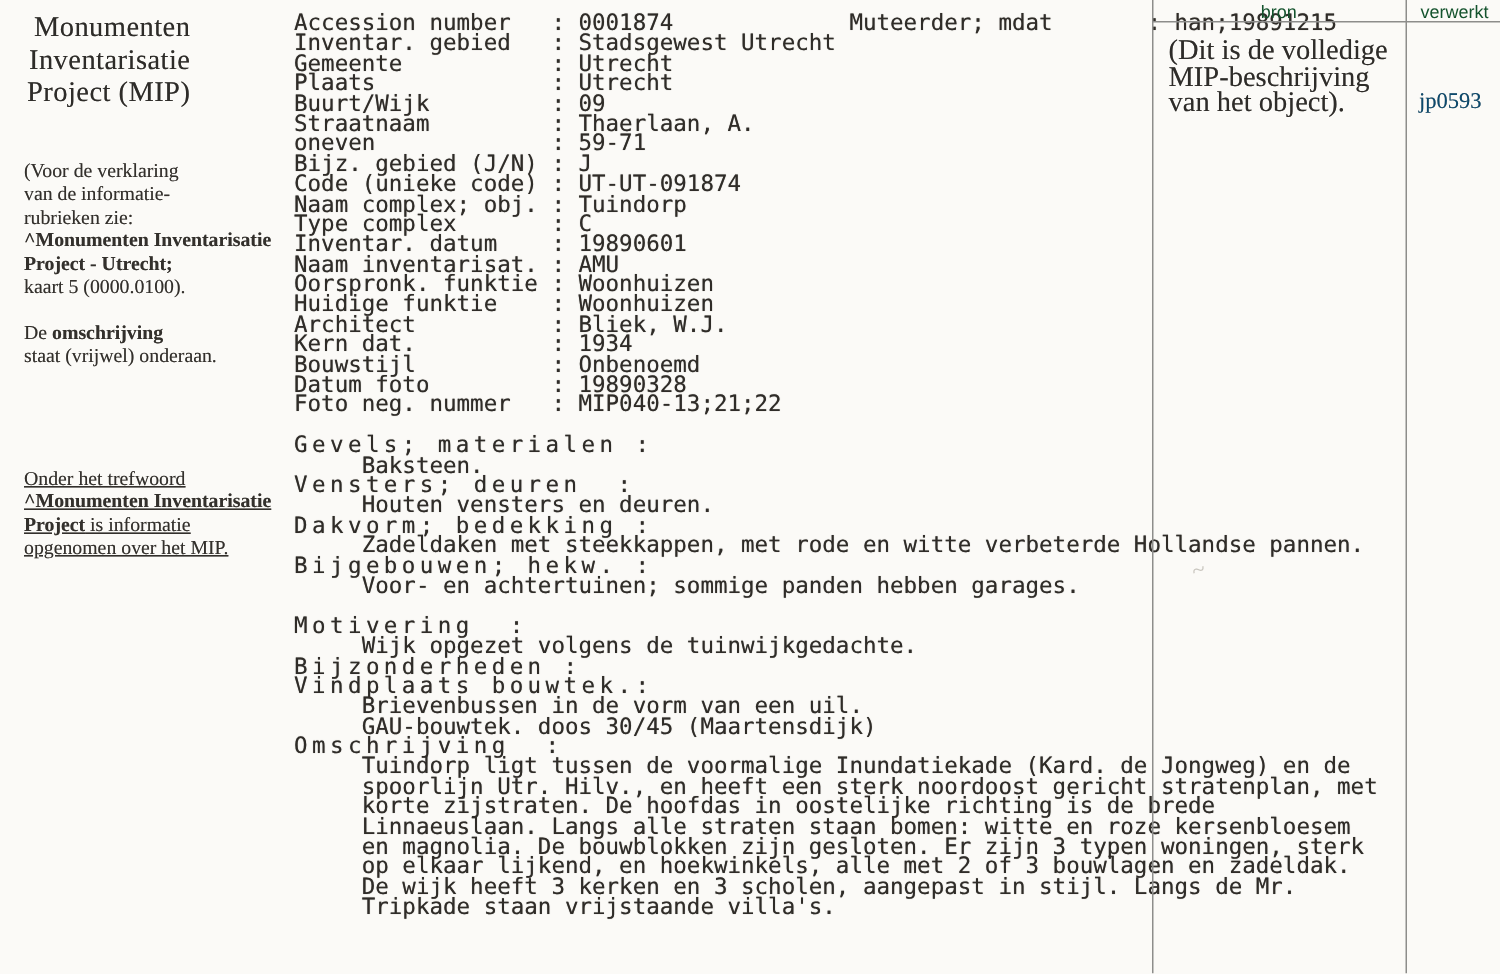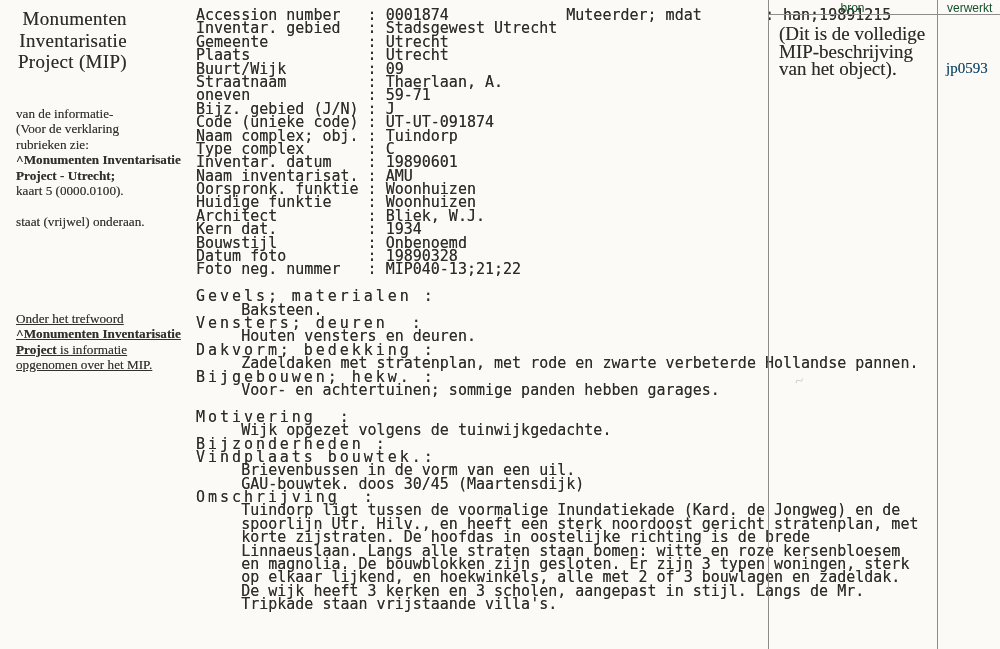--- a/index.html
+++ b/index.html
@@ -60,28 +60,29 @@
 </head>
 <body>
 
 <div class="sidebar-title">
   <div>Monumenten</div>
   <div>Inventarisatie</div>
   <div>Project (MIP)</div>
 </div>
 <div id="sidebar-blocks">
     <div class="sb-block" style="top: 106px;">
+      <div><span>(Voor de verklaring</span></div>
       <div><span>van de informatie-</span></div>
-      <div><span>(Voor de verklaring</span></div>
       <div><span>rubrieken zie:</span></div>
       <div><b>^Monumenten Inventarisatie</b></div>
       <div><b>Project - Utrecht;</b></div>
       <div><span>kaart 5 (0000.0100).</span></div>
     </div>
     <div class="sb-block" style="top: 214px;">
+      <div><span>De </span><b>omschrijving</b></div>
       <div><span>staat (vrijwel) onderaan.</span></div>
     </div>
     <div class="sb-block" style="top: 311px; text-decoration: underline;">
       <div><span>Onder het trefwoord</span></div>
       <div><b>^Monumenten Inventarisatie</b></div>
       <div><b>Project</b><span> is informatie</span></div>
       <div><span>opgenomen over het MIP.</span></div>
     </div>
   </div>
 
@@ -105,21 +106,21 @@
     <div class="tl">Kern dat.          : 1934</div>
     <div class="tl">Bouwstijl          : Onbenoemd</div>
     <div class="tl">Datum foto         : 19890328</div>
     <div class="tl">Foto neg. nummer   : MIP040-13;21;22</div>
     <div class="tl">&nbsp;</div>
     <div class="tl wide">Gevels; materialen :</div>
     <div class="tl">     Baksteen.</div>
     <div class="tl wide">Vensters; deuren  :</div>
     <div class="tl">     Houten vensters en deuren.</div>
     <div class="tl wide">Dakvorm; bedekking :</div>
-    <div class="tl">     Zadeldaken met stratenplan, met rode en zwarte verbeterde Hollandse pannen.</div>
+    <div class="tl">     Zadeldaken met steekkappen, met rode en witte verbeterde Hollandse pannen.</div>
     <div class="tl wide">Bijgebouwen; hekw. :</div>
     <div class="tl">     Voor- en achtertuinen; sommige panden hebben garages.</div>
     <div class="tl">&nbsp;</div>
     <div class="tl wide">Motivering  :</div>
     <div class="tl">     Wijk opgezet volgens de tuinwijkgedachte.</div>
     <div class="tl wide">Bijzonderheden :</div>
     <div class="tl wide">Vindplaats bouwtek.:</div>
     <div class="tl">     Brievenbussen in de vorm van een uil.</div>
     <div class="tl">     GAU-bouwtek. doos 30/45 (Maartensdijk)</div>
     <div class="tl wide">Omschrijving  :</div>

